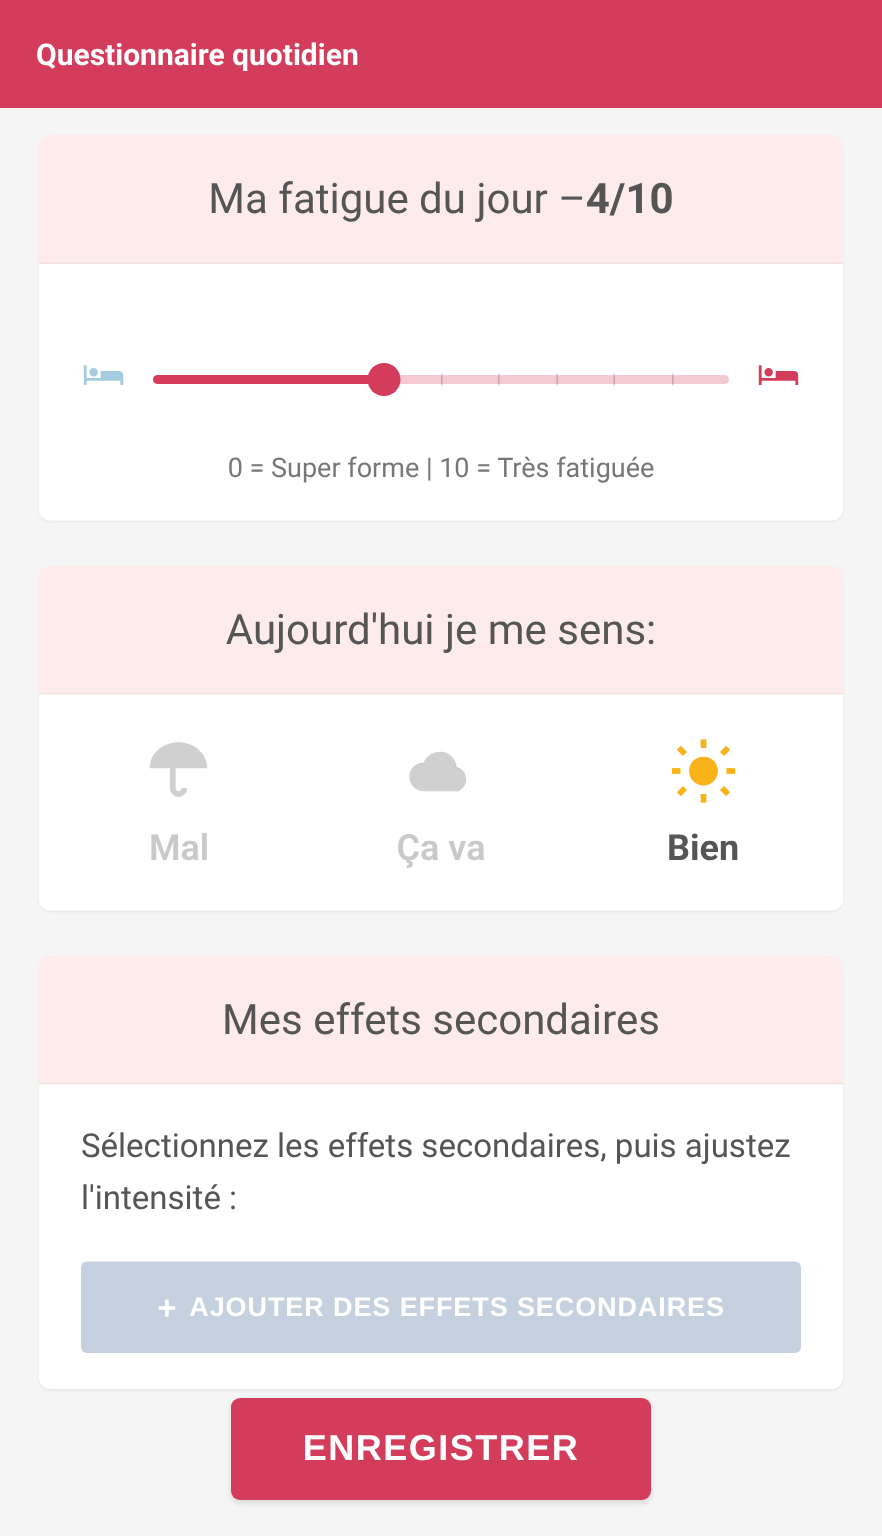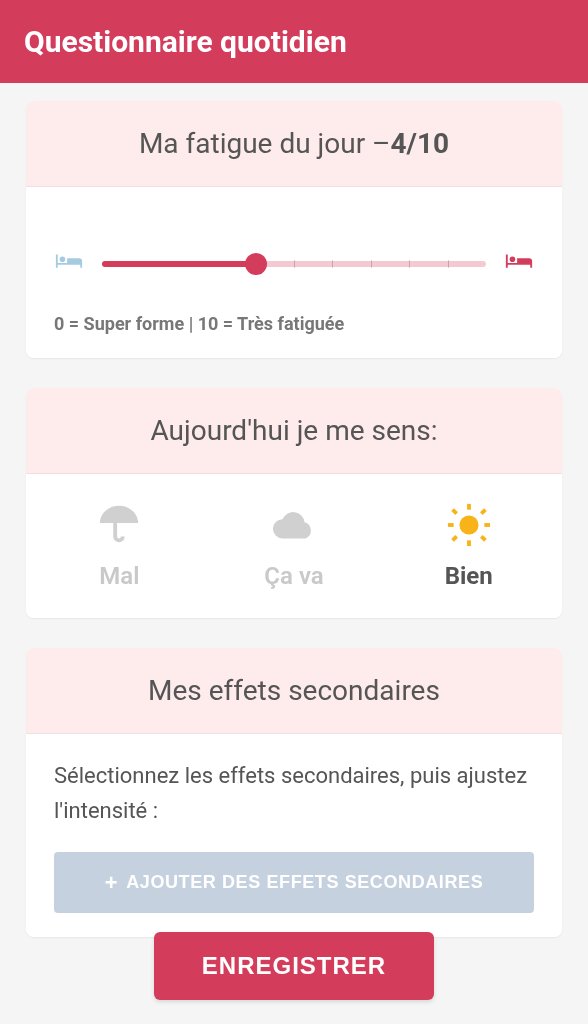--- a/index.html
+++ b/index.html
@@ -8,21 +8,21 @@
       height: 1024px;
       font-family: -apple-system, BlinkMacSystemFont, "Segoe UI", Roboto, sans-serif;
       background: #f5f5f5;
       overflow: hidden;
       position: relative;
     }
     .header {
       background: #d43c5c;
       color: white;
       padding: 24px 24px;
-      font-size: 30px;
+      font-size: 20px;
       font-weight: 700;
     }
     .content {
       padding: 18px 26px 100px;
     }
     .card {
       background: white;
       border-radius: 8px;
       margin-bottom: 30px;
       overflow: hidden;
@@ -75,23 +75,22 @@
     .slider-tick {
       position: absolute;
       width: 1px;
       height: 8px;
       background: rgba(0,0,0,0.18);
       top: -4px;
     }
     .slider-hint {
       color: #777;
       font-size: 18px;
-      text-align: left;
+      text-align: center;
       margin-top: 10px;
-      font-weight: bold;
     }
     .mood-row {
       display: flex;
       justify-content: space-around;
       text-align: center;
       padding: 4px 0;
       gap: 44px;
     }
     .mood-item {
       flex: 1;

